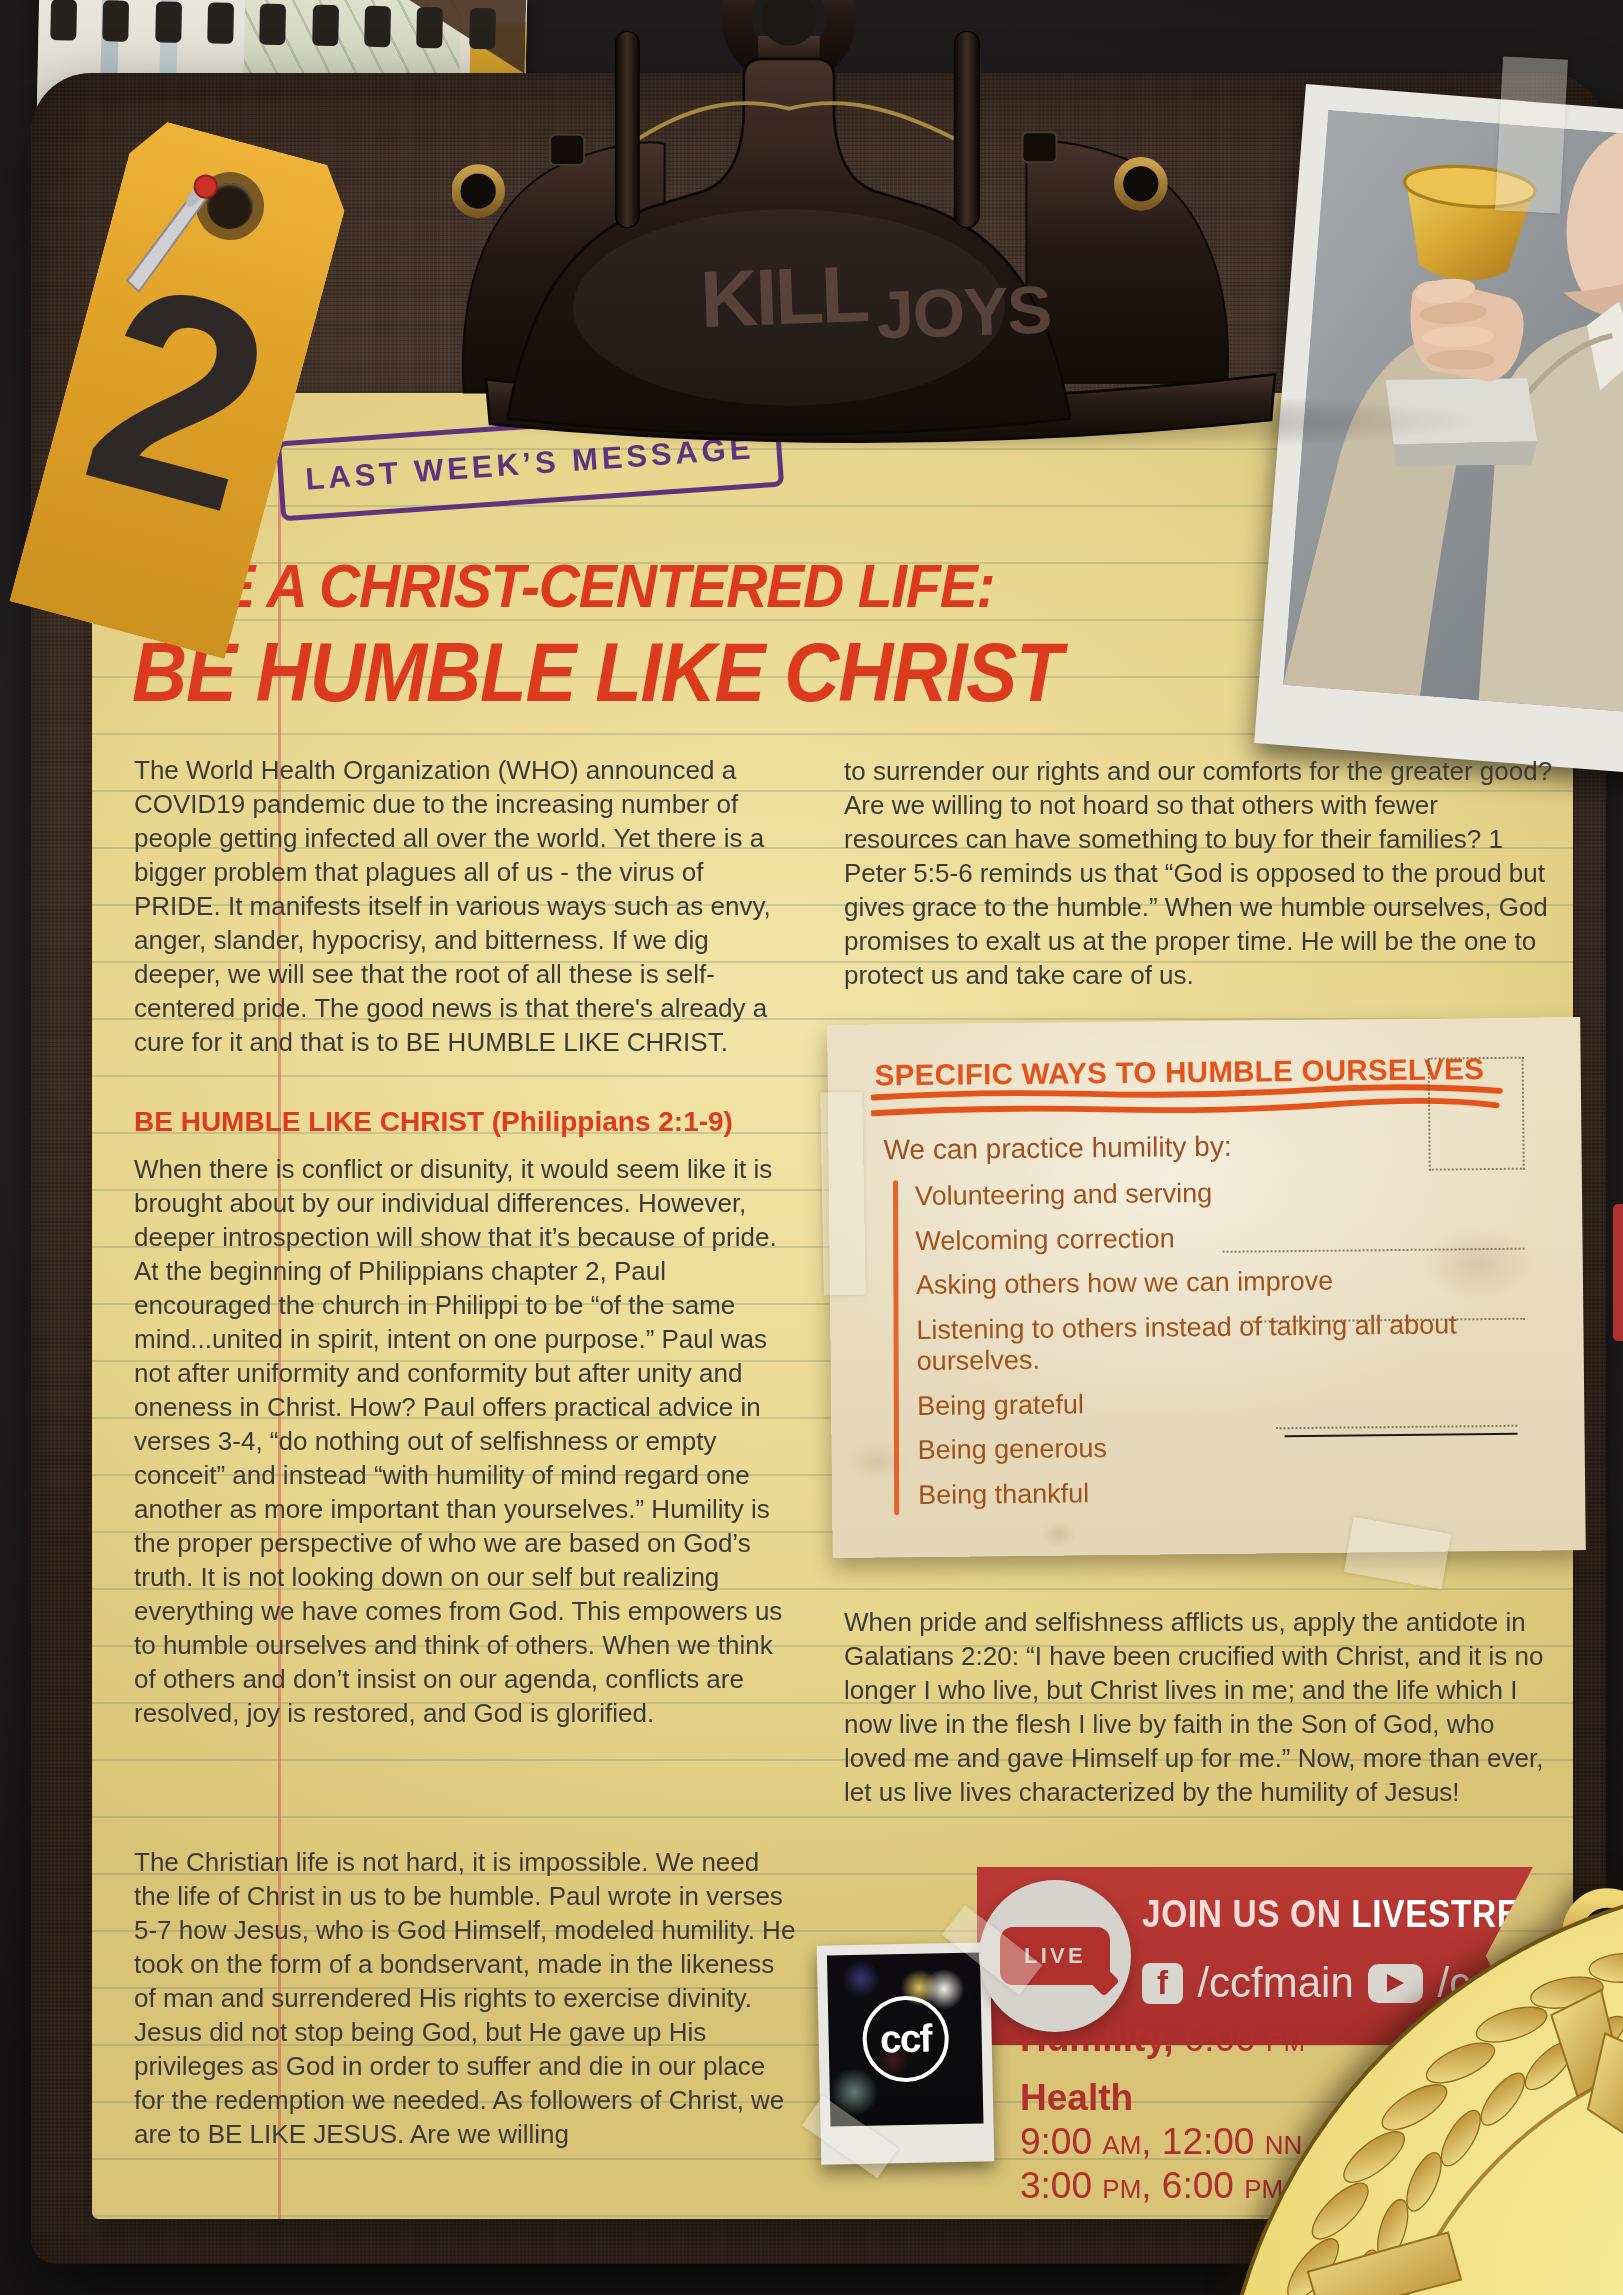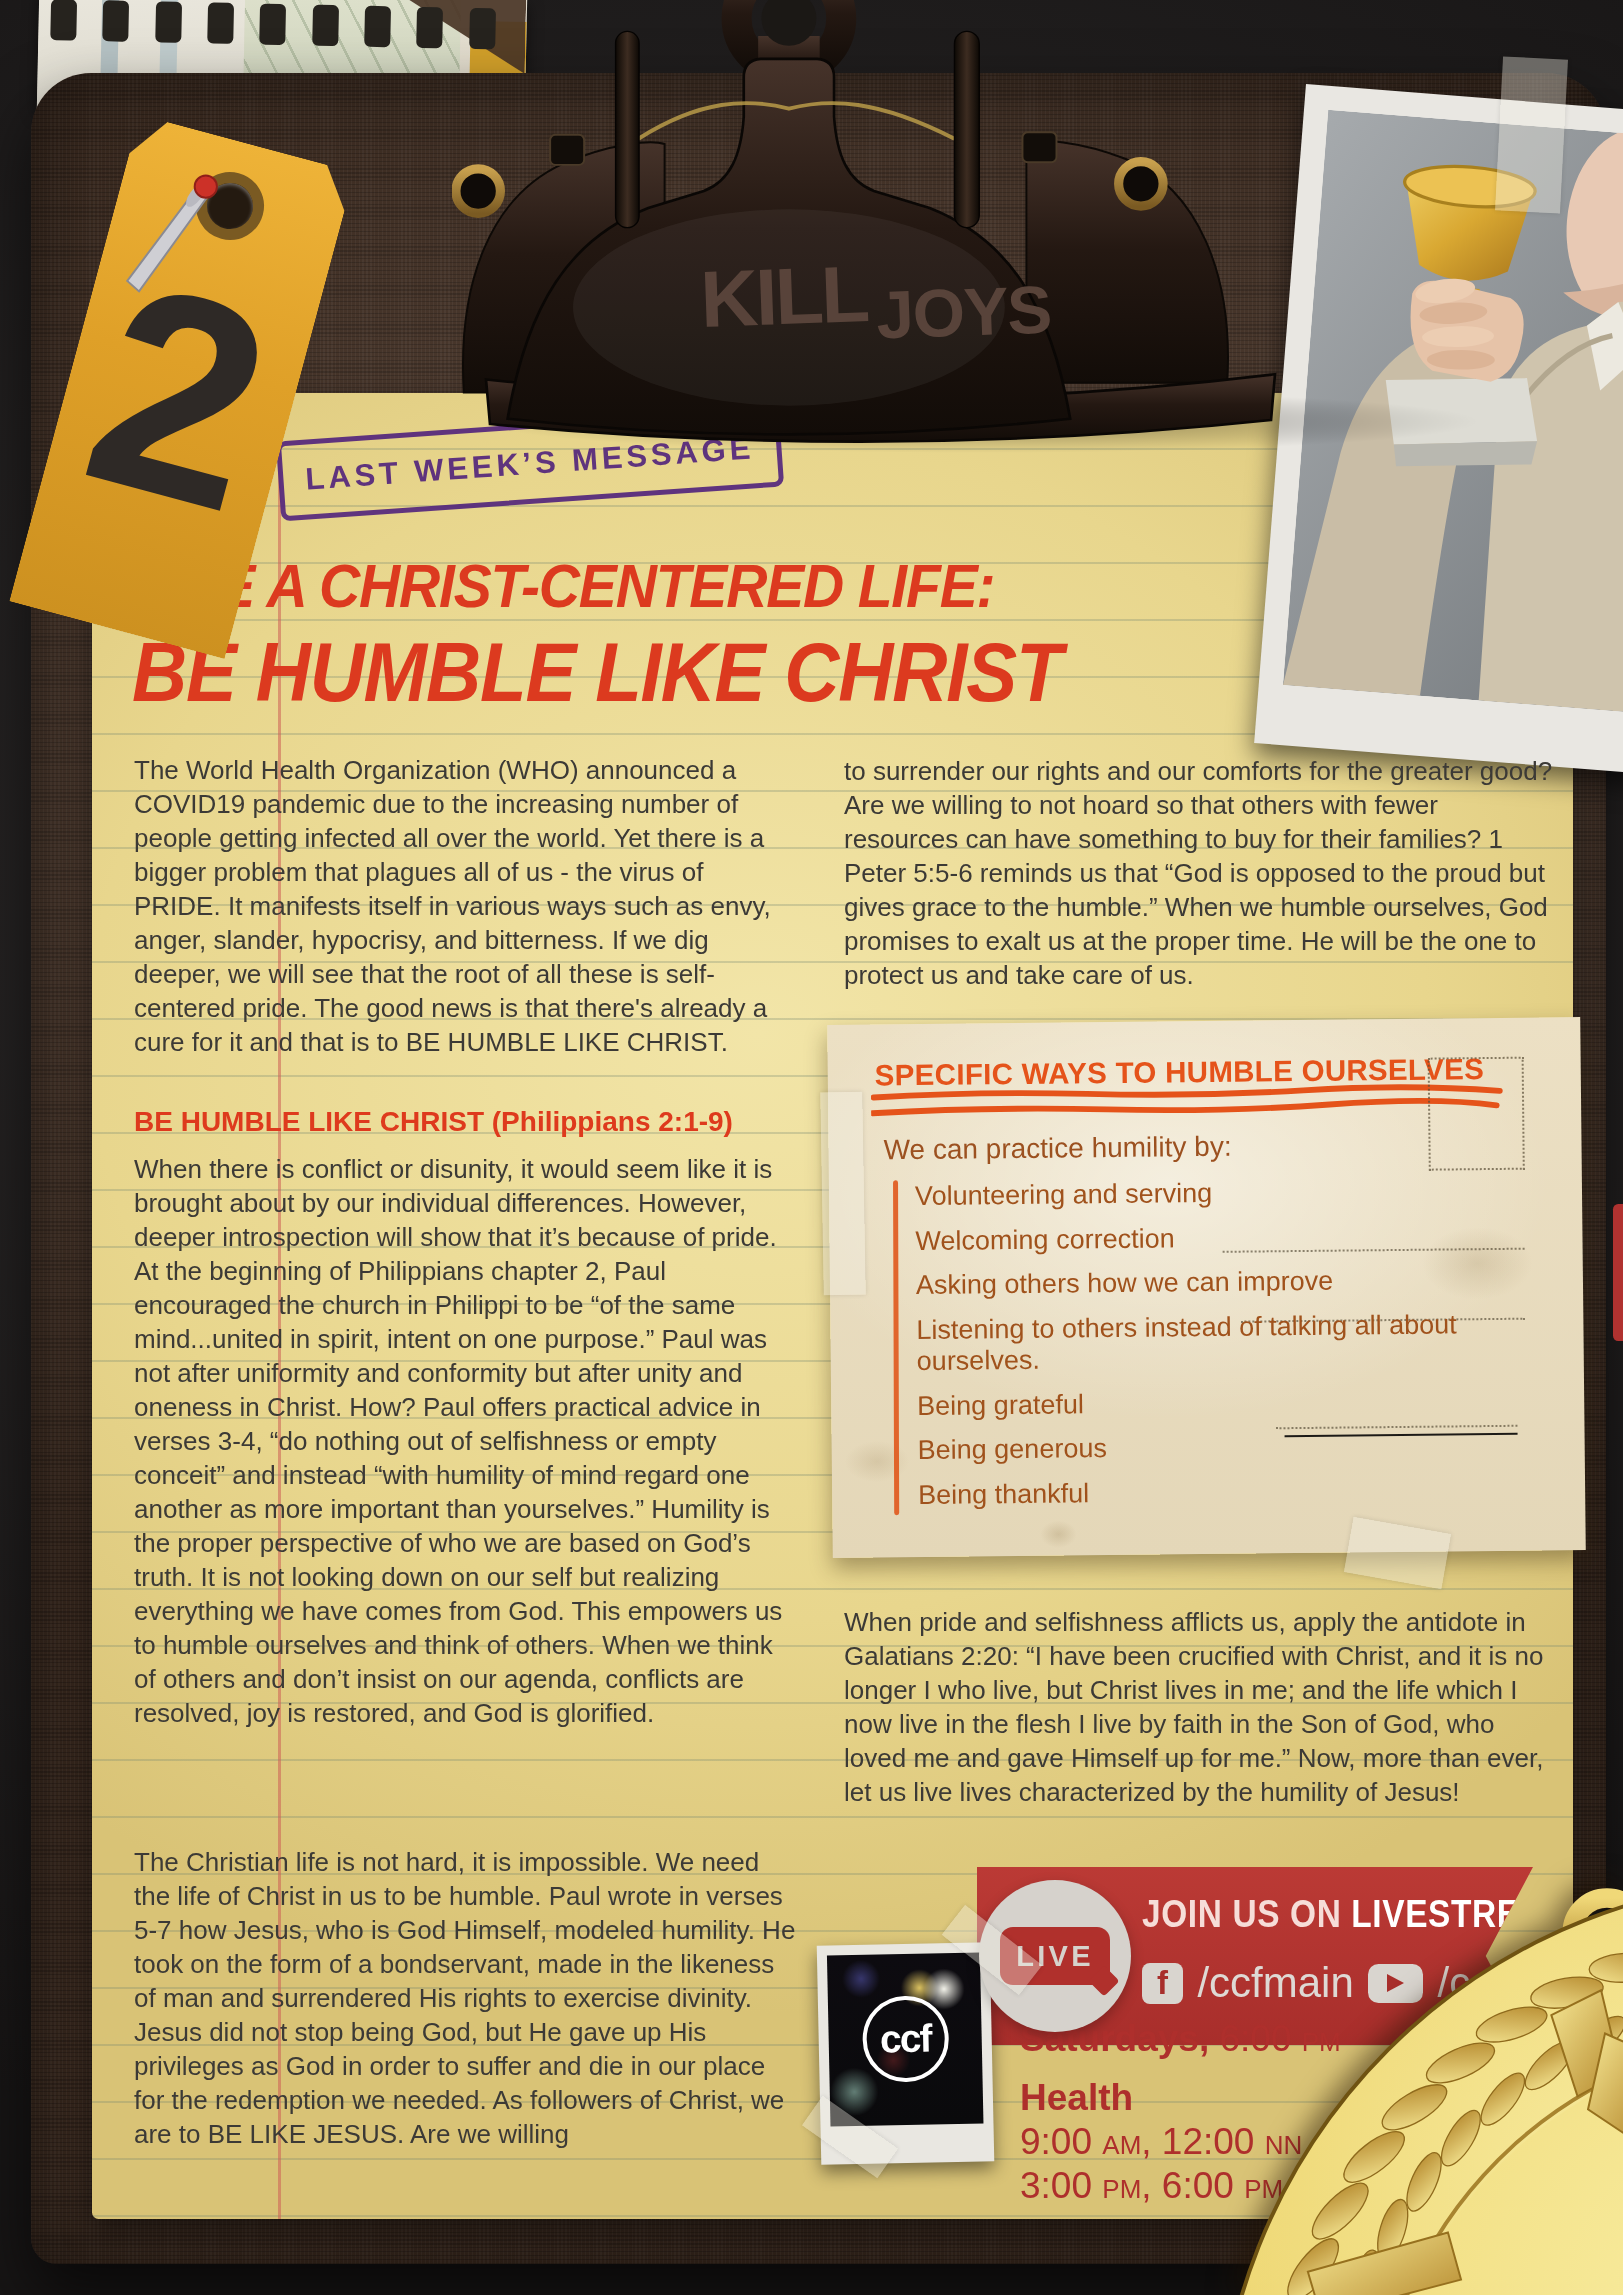--- a/index.html
+++ b/index.html
@@ -94,21 +94,21 @@
     font-size:33px;font-weight:700;color:#a82e2b;}
   .yt-icon{width:55px;height:39px;border-radius:10.5px;background:#d9d5cf;display:flex;align-items:center;justify-content:center;}
   .yt-tri{width:0;height:0;border-left:17px solid #a82e2b;border-top:9.8px solid transparent;border-bottom:9.8px solid transparent;}
   .handle{font-size:42px;color:#ded9d4;}
   .live-badge{left:979px;top:1880px;width:152px;height:152px;border-radius:50%;background:#d6d2cc;z-index:7;
     display:flex;align-items:center;justify-content:center;box-shadow:0 5.2px 13px rgba(0,0,0,.25);}
   .live-bubble{position:relative;width:110px;height:58px;border-radius:13px;background:#b0302c;
     display:flex;align-items:center;justify-content:center;}
   .live-bubble::after{content:"";position:absolute;right:-5.2px;bottom:-6.5px;width:22px;height:22px;background:#b0302c;
     transform:rotate(45deg);border-radius:3.9px;}
-  .live-bubble span{font-size:29px;font-weight:700;letter-spacing:3.3px;color:#d6d2cc;position:relative;z-index:1;}
+  .live-bubble span{font-size:22px;font-weight:700;letter-spacing:3.3px;color:#d6d2cc;position:relative;z-index:1;}
 
   
   .polaroid{left:819px;top:1944px;width:173px;height:219px;background:#e9e7e1;z-index:6;
     padding:9.8px 9.8px 38px 9.8px;transform:rotate(-1.2deg);box-shadow:0 7.9px 17px rgba(0,0,0,.45);}
   .polaroid-photo{position:relative;width:100%;height:100%;background-image:
       radial-gradient(33px 33px at 76% 21%, rgba(255,255,245,.95), transparent 62%),
       radial-gradient(30px 30px at 60% 20%, rgba(255,225,110,.85), transparent 62%),
       radial-gradient(29px 29px at 22% 14%, rgba(90,90,185,.55), transparent 65%),
       radial-gradient(37px 37px at 16% 80%, rgba(185,240,220,.5), transparent 65%),
       radial-gradient(26px 26px at 42% 62%, rgba(200,60,60,.30), transparent 65%),
@@ -326,21 +326,21 @@
       <div class="ccf-ring">
         <span>ccf</span>
       </div>
     </div>
   </div>
   <div class="abs tape" style="left:943px;top:1931px;width:98px;height:38px;transform:rotate(38deg);"></div>
   <div class="abs tape" style="left:804px;top:2119px;width:92px;height:36px;transform:rotate(35deg);"></div>
 
   <div class="abs schedule">
     <div class="sline gap">
-      <span class="b">Saturdays,</span>
+      <span class="b">Humility,</span>
       <span class="sc">6:00 PM</span>
     </div>
     <div class="sline b">Health</div>
     <div class="sline sc">9:00 AM, 12:00 NN</div>
     <div class="sline sc">3:00 PM, 6:00 PM</div>
   </div>
 
   <svg class="abs medal-svg" width="413" height="417" viewBox="0 0 631 637">
     <defs>
       <radialGradient id="gMedal" cx="38%" cy="28%" r="85%">

